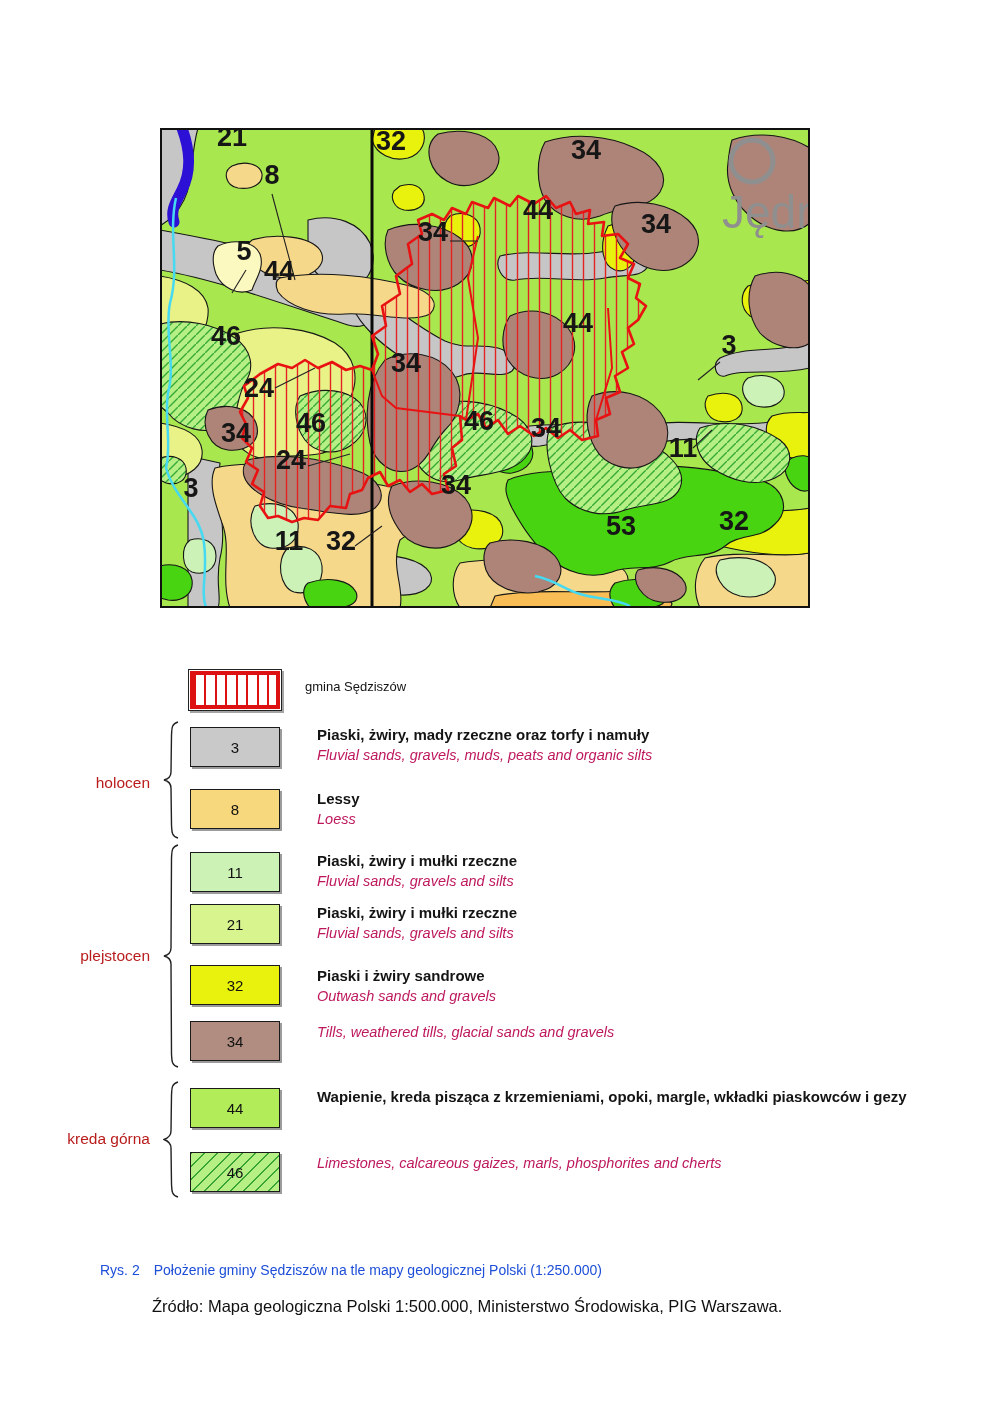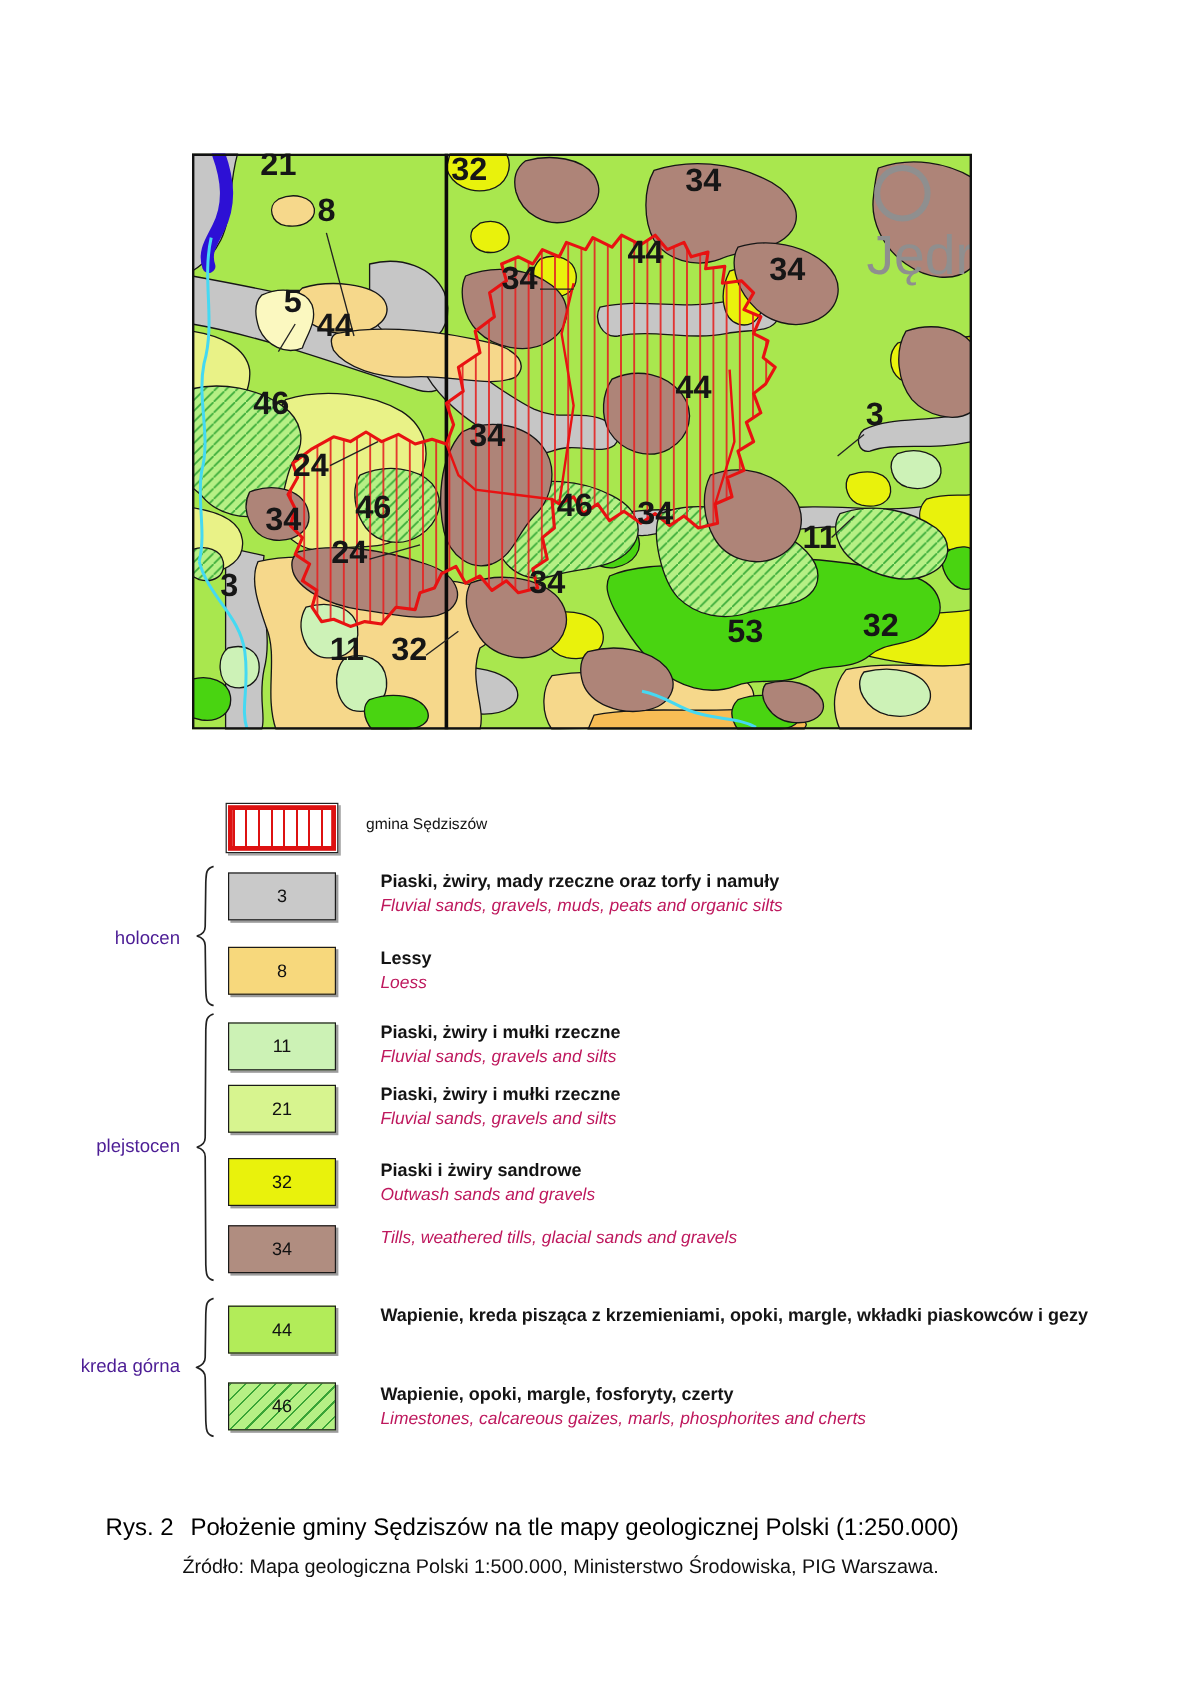--- a/index.html
+++ b/index.html
@@ -30,25 +30,25 @@
   .sw46{background-color:#b6f085;
         background-image:repeating-linear-gradient(135deg,rgba(50,160,50,.95) 0 1.4px,transparent 1.4px 9px);}
   .gminaBox{position:absolute;left:188px;top:669px;width:94px;height:42px;box-sizing:border-box;
             border:1.5px solid #222;background:#fff;box-shadow:2px 2px 0 rgba(55,55,55,.45);}
   .gminaInner{position:absolute;inset:1px;border:4.5px solid #dd1111;
               background-image:repeating-linear-gradient(90deg,#dd1111 0 1.6px,transparent 1.6px 10.5px);}
   .ltxt{position:absolute;left:305px;white-space:nowrap;margin-left:12px;}
   .pl{font-size:15px;font-weight:700;color:#141414;line-height:20px;}
   .en{font-size:14.5px;font-style:italic;color:#be185d;line-height:20px;}
   .gminaLabel{position:absolute;left:305px;top:679px;font-size:13px;color:#141414;}
-  .grp{position:absolute;text-align:right;font-size:15.5px;color:#4c1d95;}
+  .grp{position:absolute;text-align:right;font-size:15.5px;color:#b91c1c;}
   .brace{position:absolute;left:163px;width:18px;}
 
   
-  #caption{position:absolute;left:88px;top:1262px;font-size:20px;color:#000000;white-space:nowrap;}
+  #caption{position:absolute;left:100px;top:1262px;font-size:14px;color:#1d4ed8;white-space:nowrap;}
   #caption .gap{display:inline-block;width:14px;}
   #source{position:absolute;left:152px;top:1297px;font-size:16.5px;
           color:#101010;white-space:nowrap;}
 </style>
 </head>
 <body>
 
 <div id="page">
 
   <div id="map">
@@ -281,21 +281,20 @@
         <span>44</span>
       </div>
     <div class="ltxt" style="top:1087px">
       <div class="pl">Wapienie, kreda pisząca z krzemieniami, opoki, margle, wkładki piaskowców i gezy</div>
     </div>
 
     <div class="sw sw46" style="top:1152px">
         <span>46</span>
       </div>
     <div class="ltxt" style="top:1153px">
-      <div class="pl">Wapienie, opoki, margle, fosforyty, czerty</div>
       <div class="en">Limestones, calcareous gaizes, marls, phosphorites and cherts</div>
     </div>
 
     <div class="grp" style="left:40px;top:774px;width:110px">holocen</div>
     <svg class="brace" style="top:721px" width="18" height="118" viewBox="0 0 18 118">
       <path d="M15,1 C8,3 9,8 8.5,14 L8,51 C8,56 5,58 1,59 C5,60 8,62 8,67 L8.5,104 C9,110 8,115 15,117" fill="none" stroke="#222" stroke-width="1.4"></path>
     </svg>
 
     <div class="grp" style="left:40px;top:947px;width:110px">plejstocen</div>
     <svg class="brace" style="top:844px" width="18" height="224" viewBox="0 0 18 224">

